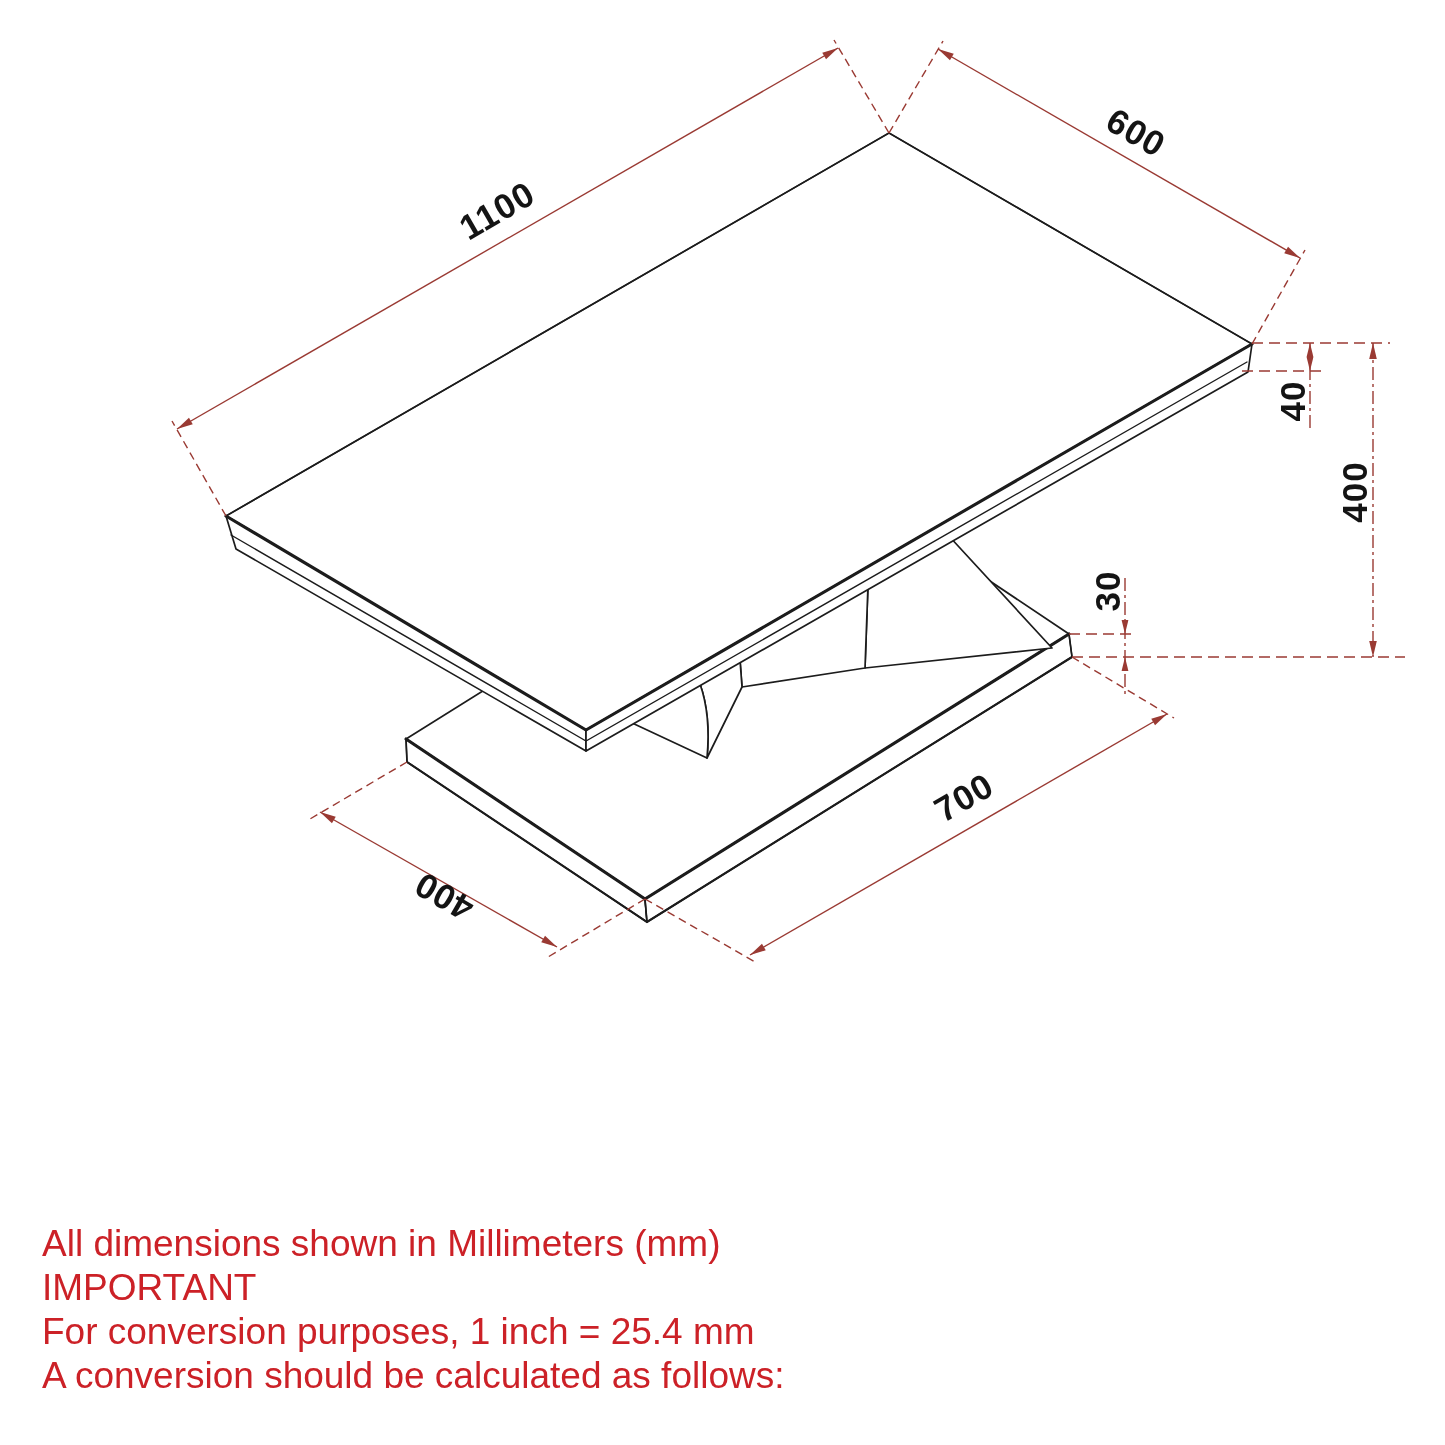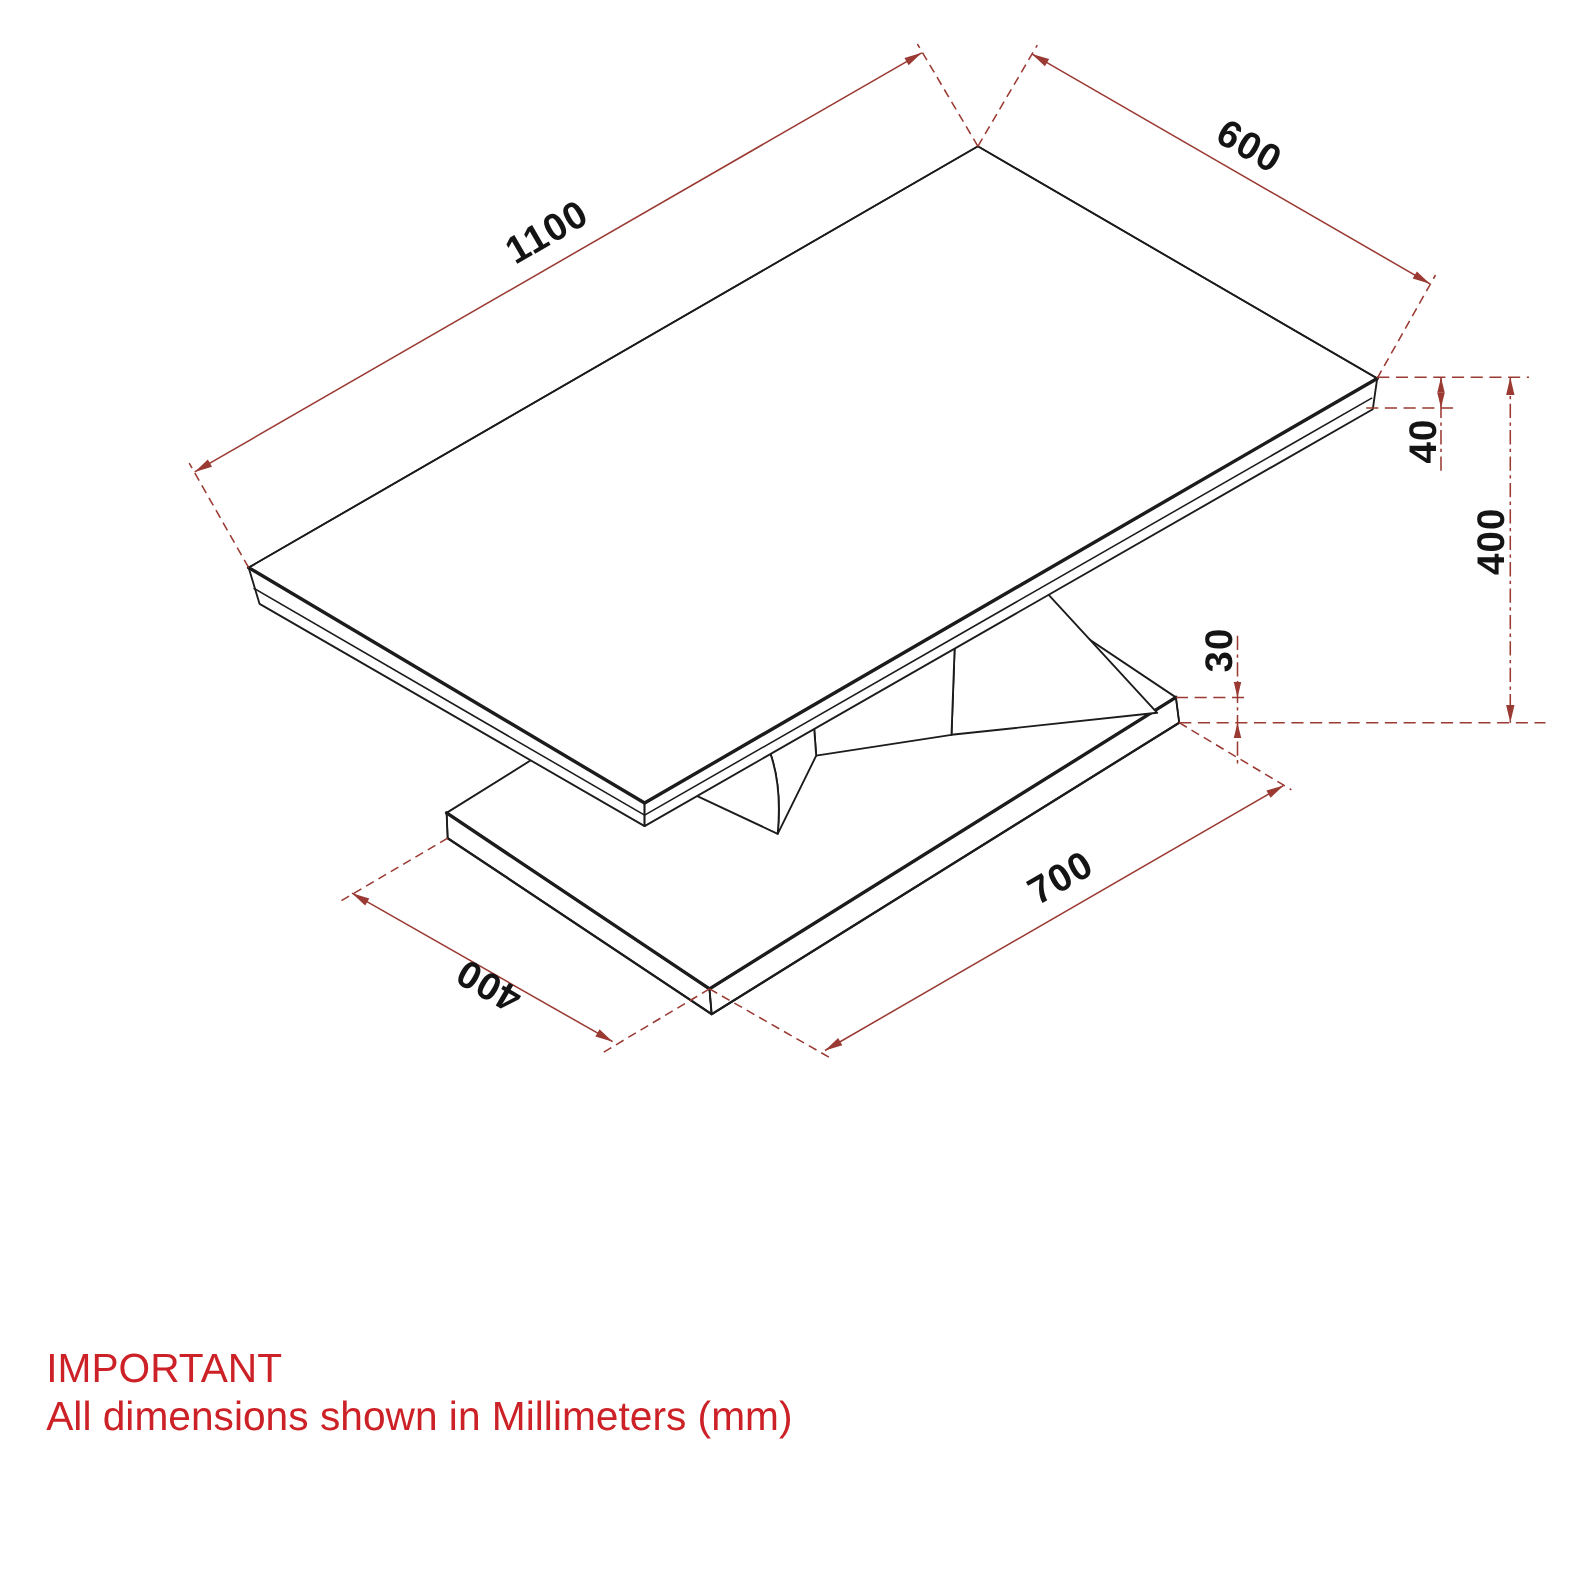--- a/index.html
+++ b/index.html
@@ -168,17 +168,19 @@
         <path class="dim-line" d="M320,812 L557,947"></path>
         <path class="arrow" transform="translate(320,812) rotate(210)" d="M0,0 L-16,3.8 L-16,-3.8 Z"></path>
         <path class="arrow" transform="translate(557,947) rotate(30)" d="M0,0 L-16,3.8 L-16,-3.8 Z"></path>
         <text class="dim-text" transform="translate(450,886) rotate(210)" text-anchor="middle">400</text>
       </g>
 
     </g>
   </svg>
 
   <div class="notes">
+    <div>All dimensions shown in Millimeters (mm)</div>
     <div>IMPORTANT</div>
-    <div>All dimensions shown in Millimeters (mm)</div>
+    <div>For conversion purposes, 1 inch = 25.4 mm</div>
+    <div>A conversion should be calculated as follows:</div>
   </div>
 
 </div>
 
 </body></html>

